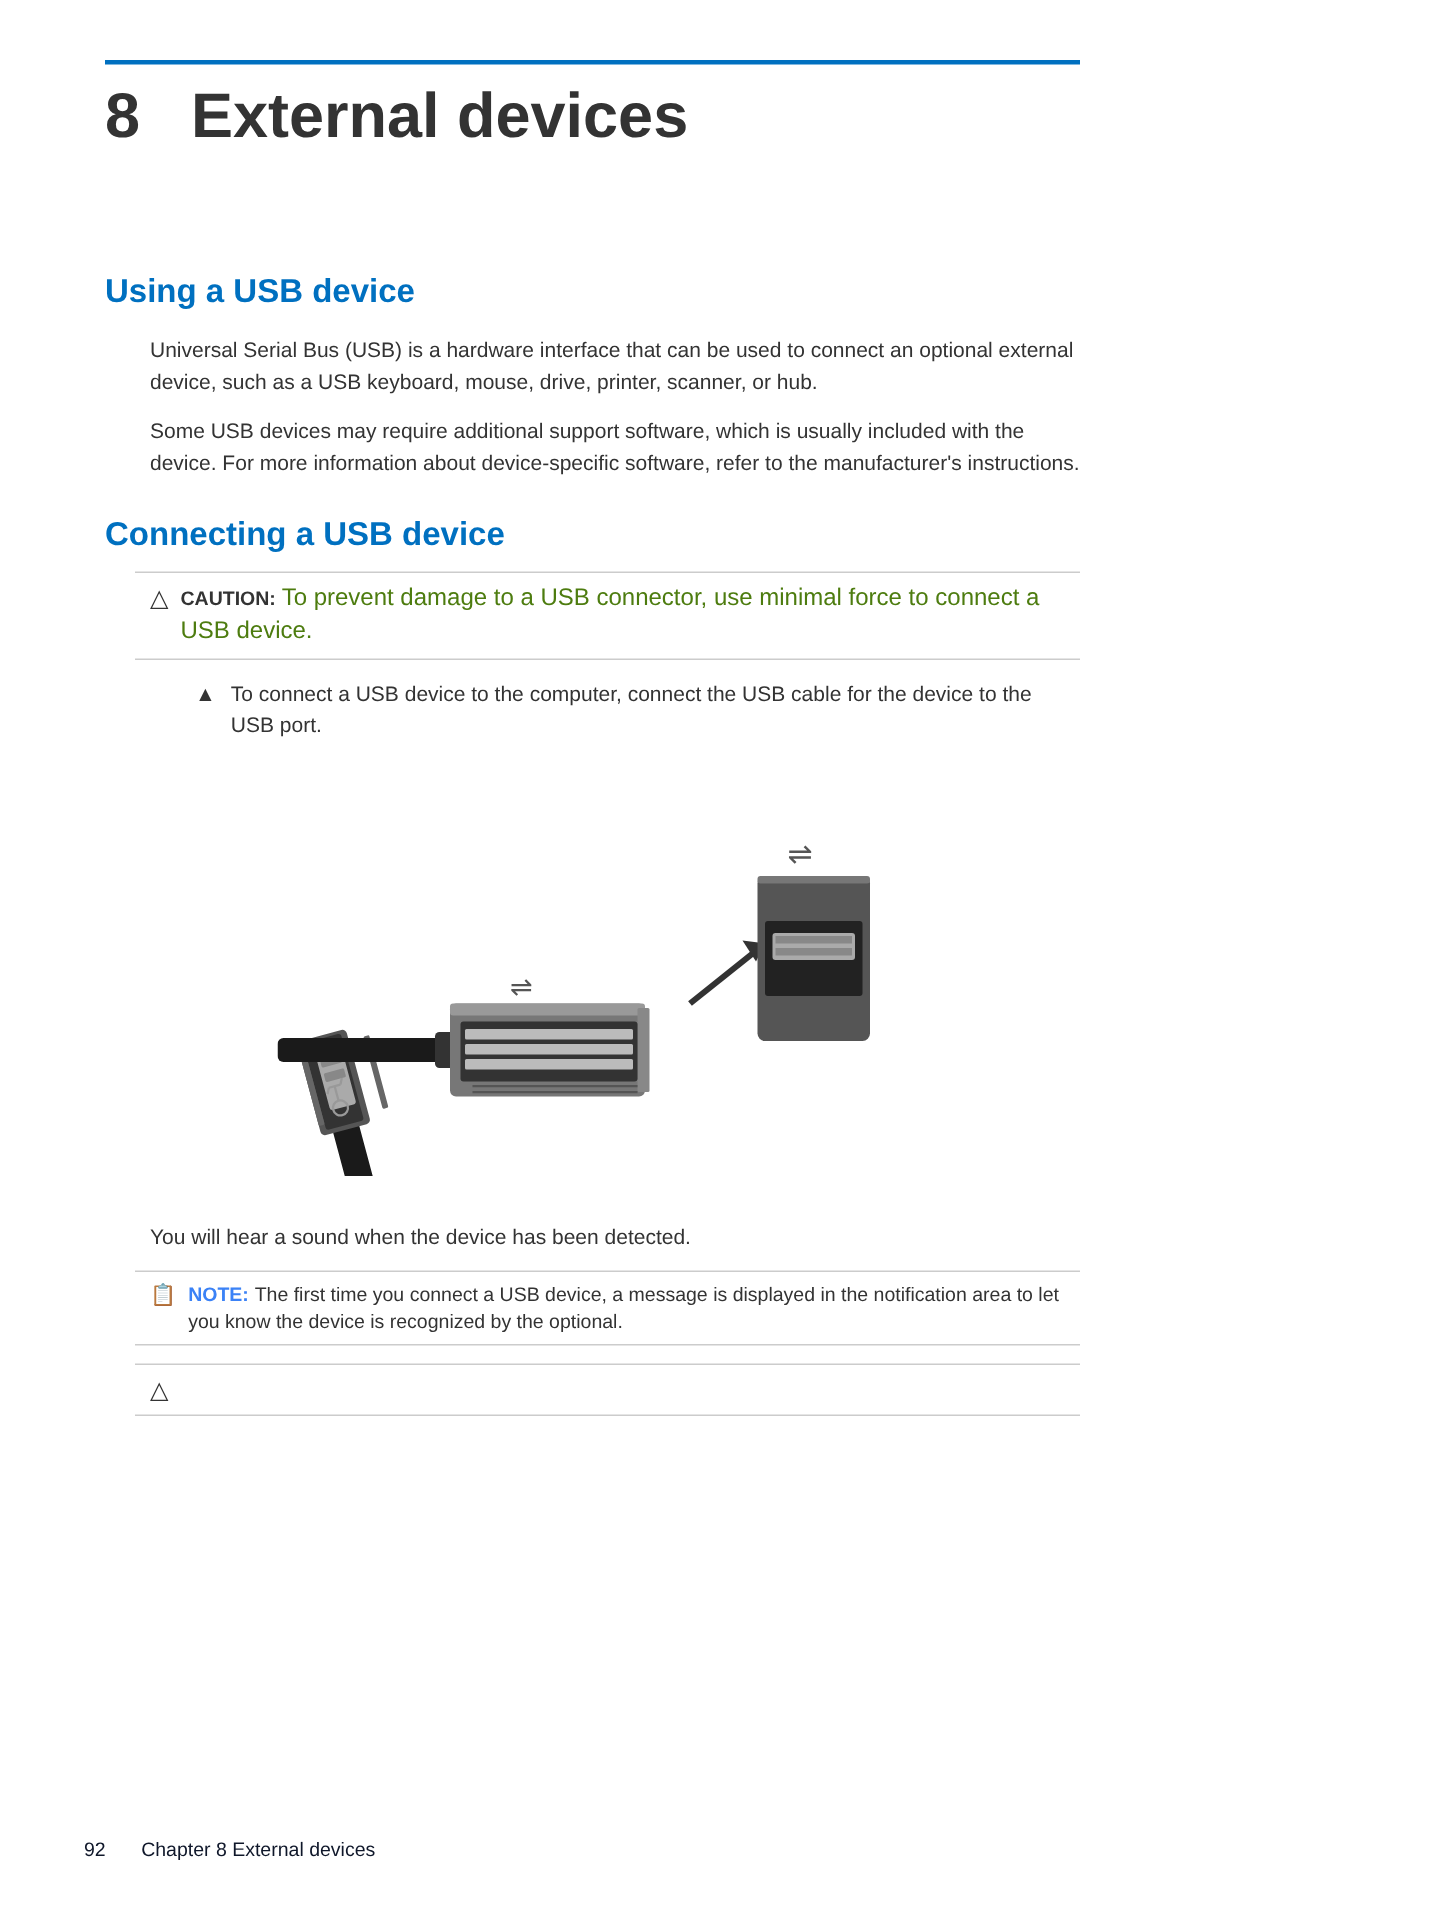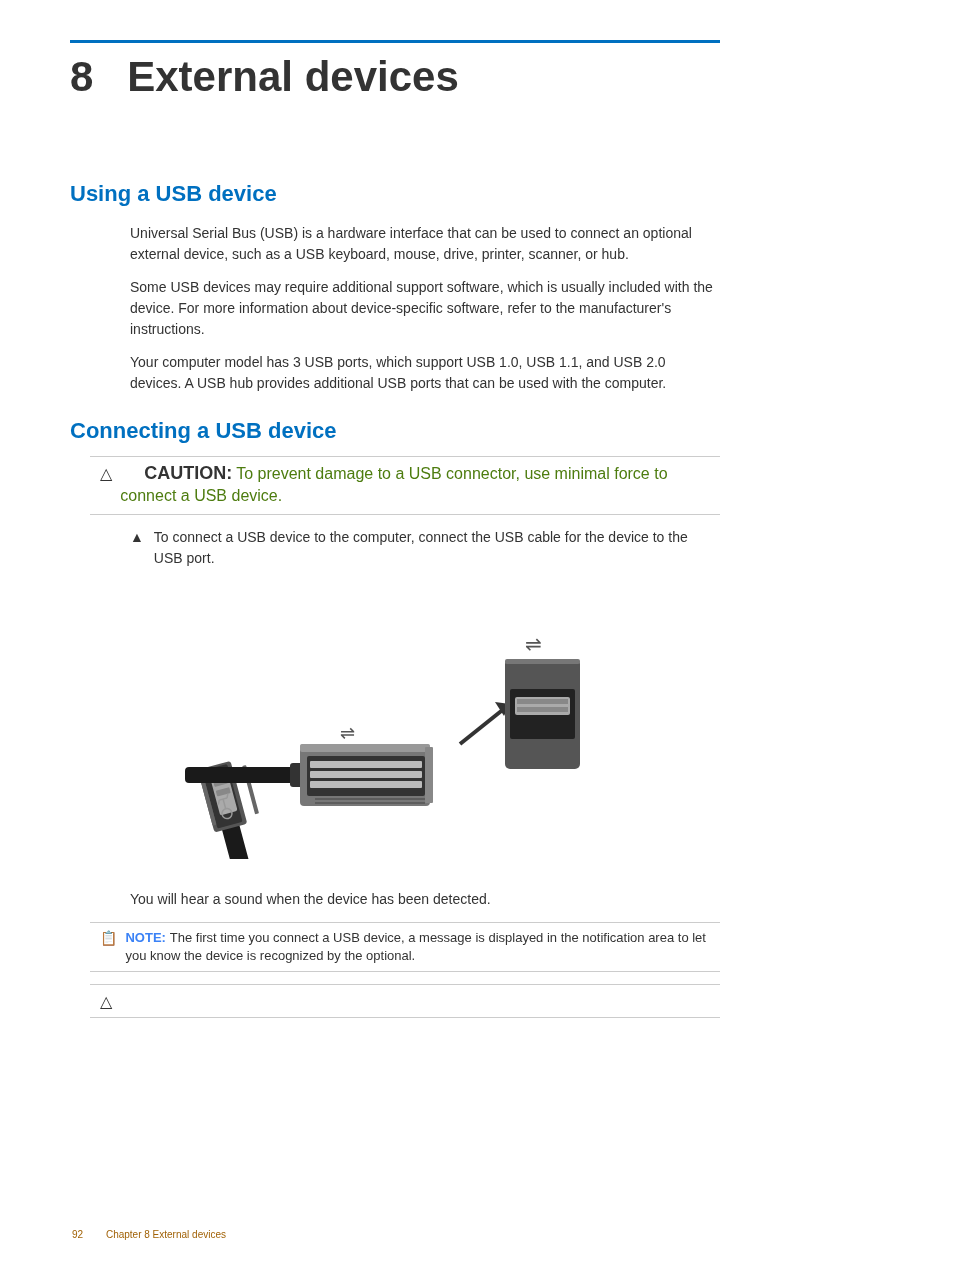--- a/index.html
+++ b/index.html
@@ -56,21 +56,21 @@
 
     .subsection-title {
       font-size: 22px;
       font-weight: bold;
       color: #0070c0;
       margin-bottom: 12px;
       margin-top: 24px;
     }
 
     .body-text {
-      margin-left: 60px;
+      margin-left: 30px;
       margin-bottom: 12px;
       line-height: 1.5;
       color: #333;
       font-size: 14px;
     }
 
     .caution-box {
       display: flex;
       align-items: flex-start;
       margin-left: 20px;
@@ -85,22 +85,21 @@
       margin-right: 8px;
       font-size: 16px;
       color: #333;
       flex-shrink: 0;
       margin-top: 1px;
     }
 
     .caution-label {
       font-weight: bold;
       color: #333;
-      font-size: 18px;
-      margin-left: 24px;
+      font-size: 13px;
     }
 
     .caution-text {
       font-size: 16px;
       color: #4d7c0f;
       line-height: 1.4;
     }
 
     .note-box {
       display: flex;
@@ -162,40 +161,39 @@
     }
 
     .usb-svg {
       width: 420px;
       height: 260px;
     }
 
     .footer {
       position: absolute;
       bottom: 30px;
-      left: 72px;
-      font-size: 10px;
-      color: #a16207;
+      left: 56px;
+      font-size: 13px;
+      color: #0f172a;
     }
   </style>
 </head>
 <body>
 
 <div class="page">
 
   <div class="chapter-header">
     <span class="chapter-number">8</span>
     <span class="chapter-title">External devices</span>
   </div>
 
   <div class="section-title">Using a USB device</div>
 
   <p class="body-text">Universal Serial Bus (USB) is a hardware interface that can be used to connect an optional external device, such as a USB keyboard, mouse, drive, printer, scanner, or hub.</p>
   <p class="body-text">Some USB devices may require additional support software, which is usually included with the device. For more information about device-specific software, refer to the manufacturer's instructions.</p>
-  <p class="body-text">Your computer model has 3 USB ports, which support USB 1.0, USB 1.1, and USB 2.0 devices. A USB hub provides additional USB ports that can be used with the computer.</p>
 
   <div class="subsection-title">Connecting a USB device</div>
 
   <div class="caution-box">
     <span class="caution-icon">△</span>
     <div>
       <span class="caution-label">CAUTION:</span>
       <span class="caution-text">To prevent damage to a USB connector, use minimal force to connect a USB device.</span>
     </div>
   </div>

